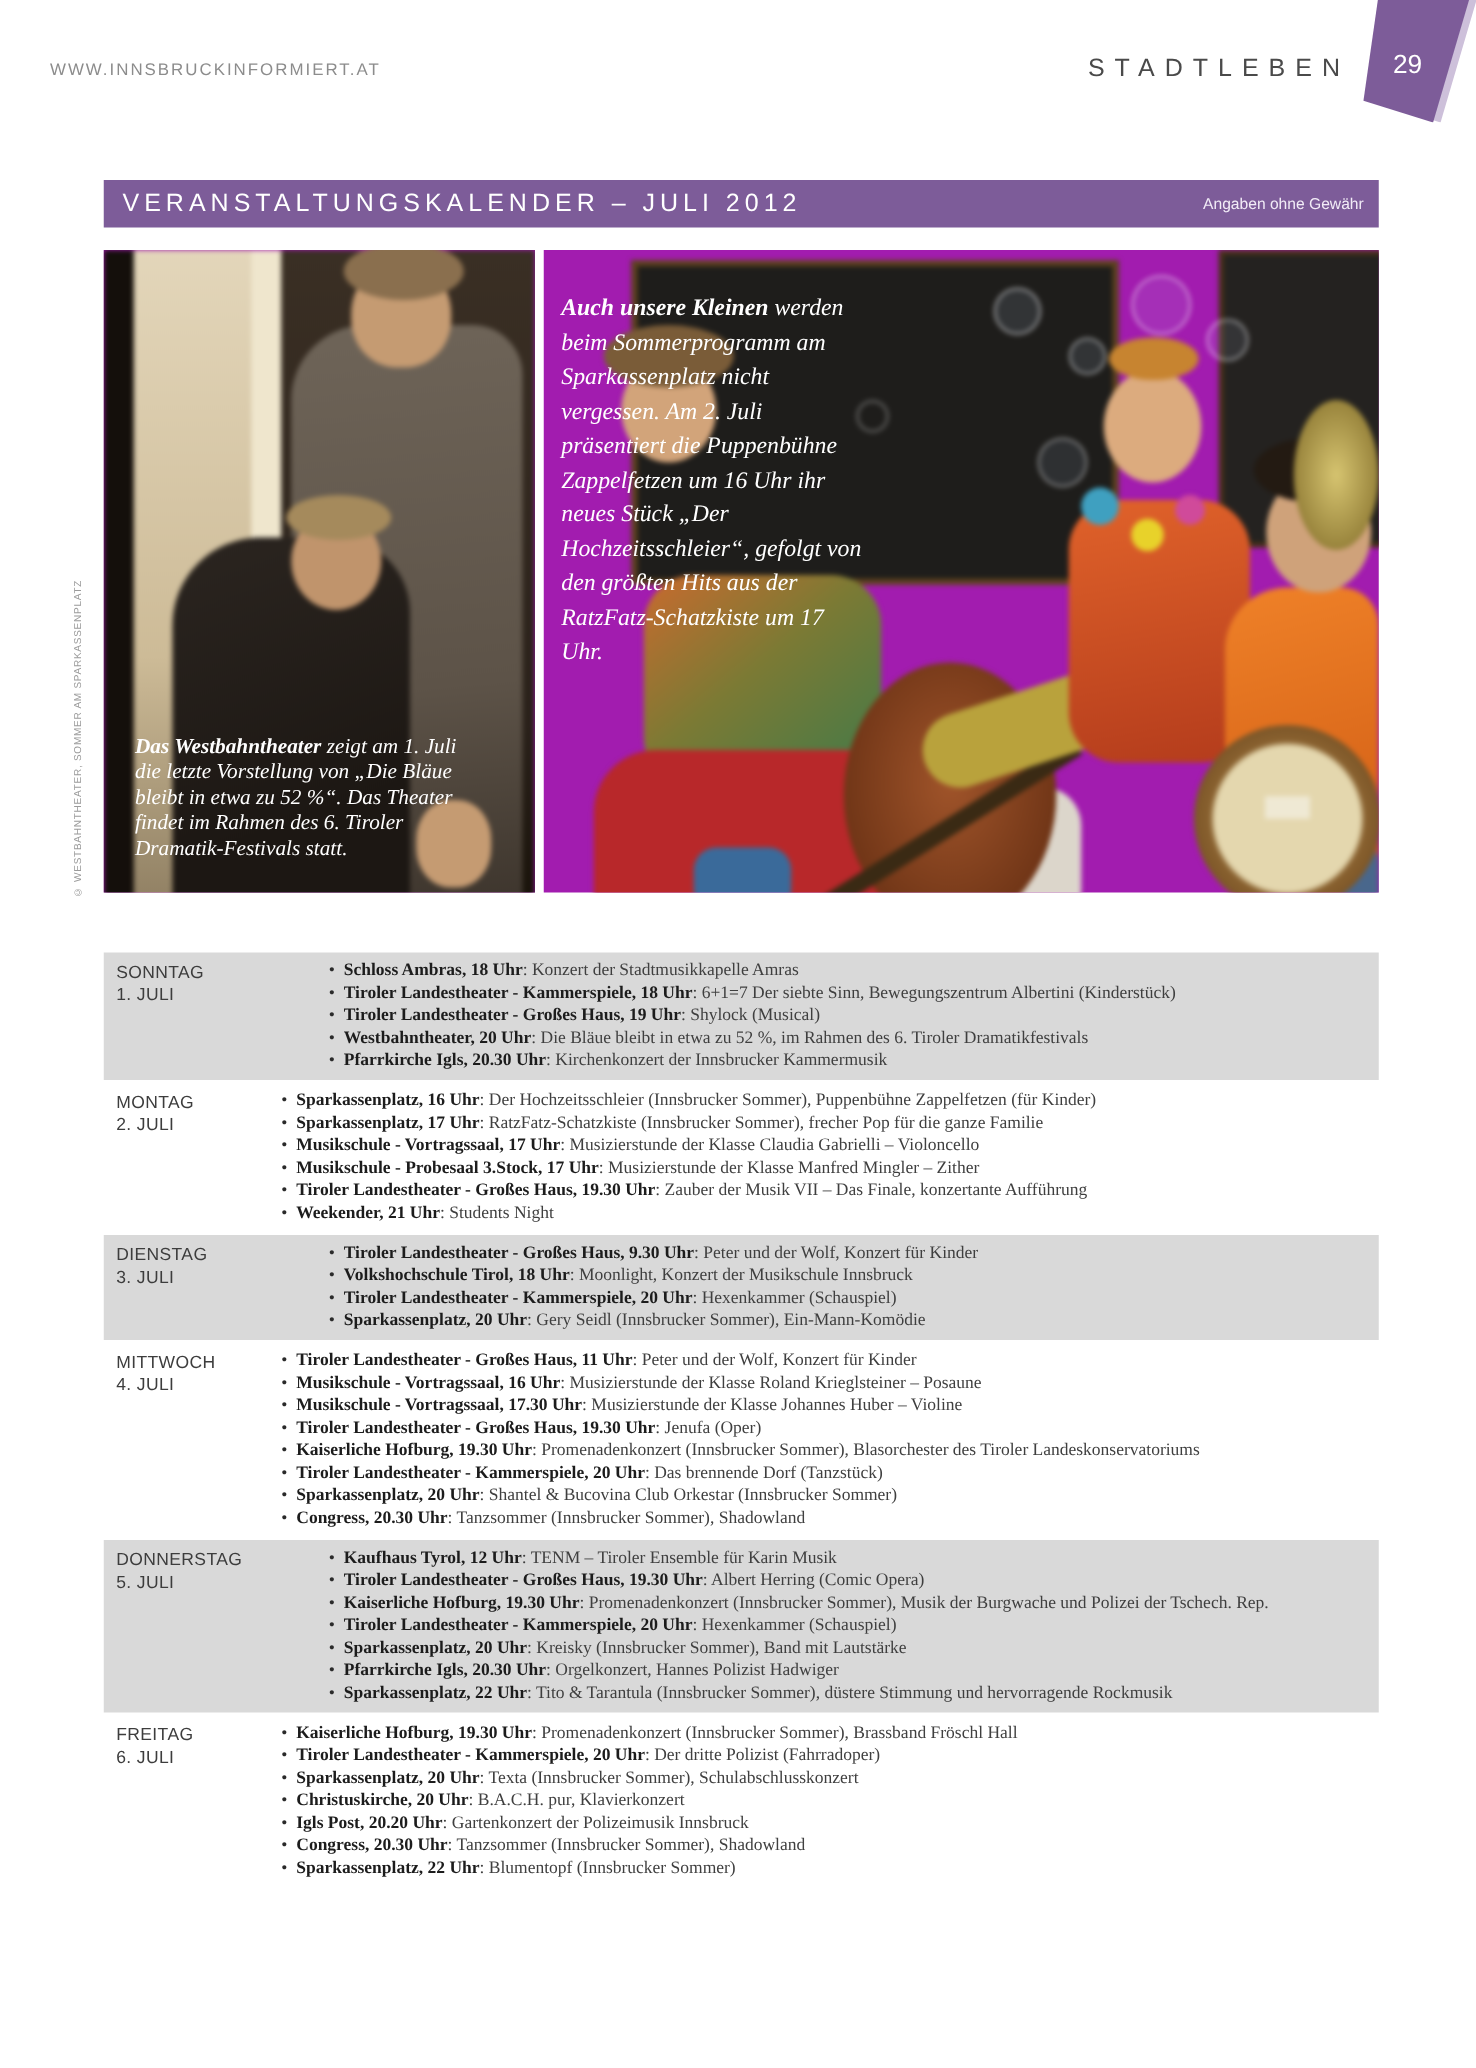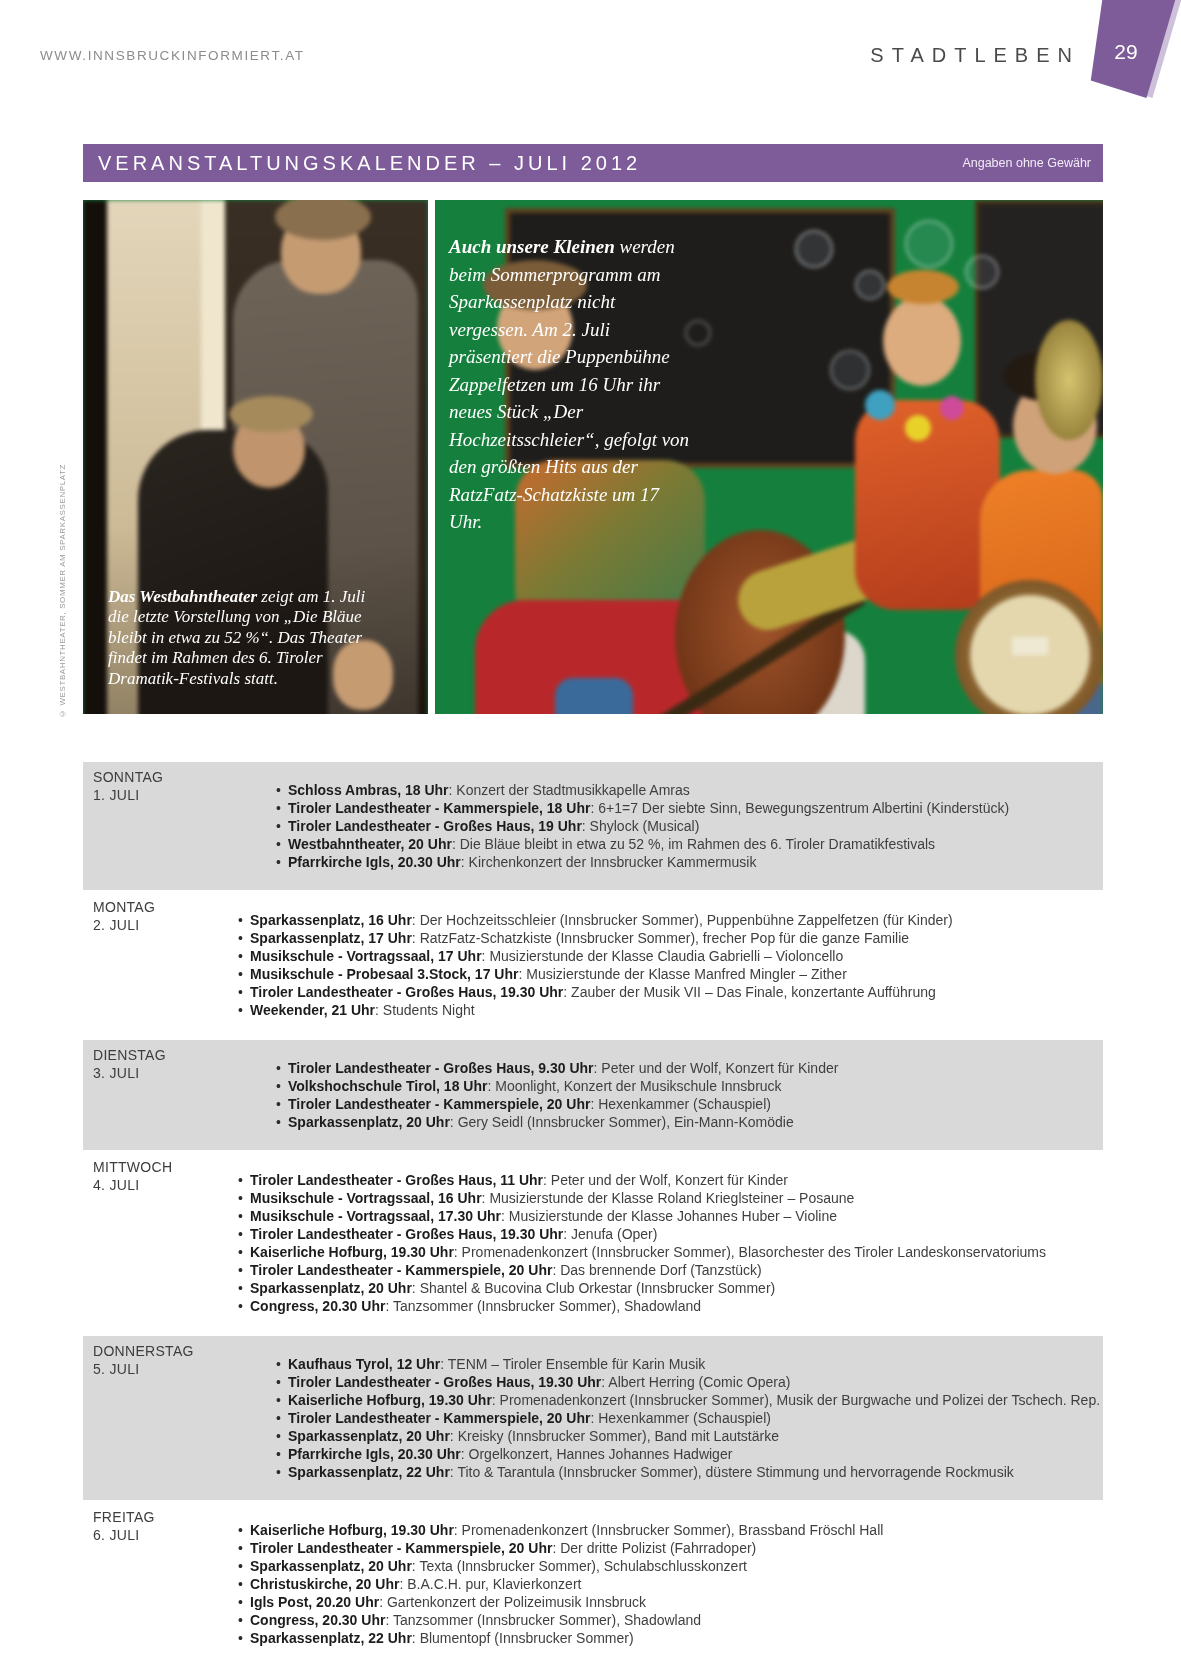--- a/index.html
+++ b/index.html
@@ -19,40 +19,40 @@
   .page-tab .tab-num{position:absolute;left:0;top:40px;width:82px;text-align:center;
       color:#ffffff;font-size:21px;}
 
   
   .banner{position:absolute;left:83px;top:144px;width:1020px;height:38px;background:#7d5c99;
           display:flex;align-items:center;justify-content:space-between;}
   .banner-title{color:#ffffff;font-size:20px;letter-spacing:4px;padding-left:15px;white-space:nowrap;}
   .banner-note{color:#f2ecf7;font-size:12.5px;padding-right:12px;white-space:nowrap;}
 
   
-  .photo{position:absolute;top:200px;height:514px;overflow:hidden;background:#15803d;}
+  .photo{position:absolute;top:200px;height:514px;overflow:hidden;background:#a21caf;}
   .photo-left{left:83px;width:345px;}
   .photo-right{left:435px;width:668px;}
   .blob{position:absolute;}
   .art{position:absolute;inset:0;filter:blur(2px);}
   .caption{position:absolute;color:#ffffff;font-family:"Liberation Serif",serif;font-style:italic;}
   .caption strong{font-weight:bold;}
   .caption-left{left:14px;bottom:8px;width:270px;font-size:17px;line-height:20.5px;margin-left:11px;}
   .caption-right{left:14px;top:14px;width:245px;font-size:19px;line-height:27.5px;}
   .photo-credit{position:absolute;left:58px;top:488px;height:230px;
       writing-mode:vertical-rl;transform:rotate(180deg);
       font-size:8px;letter-spacing:0.6px;color:#9a9a9a;white-space:nowrap;}
 
   
   .calendar{position:absolute;left:83px;top:762px;width:1020px;}
   .day-row{display:flex;margin-bottom:8px;padding:0 0 0 10px;}
   .day-row.shaded{background:#d9d9d9;padding-top:6px;padding-bottom:6px;gap:38px;}
   .day-col{width:132px;flex:0 0 132px;font-size:14px;line-height:18px;color:#3d3d3d;
            letter-spacing:0.3px;}
-  .events{list-style:none;margin:13px;padding:0;flex:1;}
+  .events{list-style:none;margin:0;padding:0;flex:1;font-family:Liberation Serif, serif;}
   .events li{font-size:14px;line-height:18px;color:#3f3f3f;white-space:nowrap;}
   .events .bullet{display:inline-block;width:12px;color:#2a2a2a;}
   .events .venue{font-weight:bold;color:#1c1c1c;}
 </style>
 </head>
 <body>
 
 <div class="page">
 
   <div class="header-url">WWW.INNSBRUCKINFORMIERT.AT</div>
@@ -183,21 +183,21 @@
         <div class="day-col">
           <div>DONNERSTAG</div>
           <div>5. JULI</div>
         </div>
         <ul class="events">
           <li><span class="bullet">•</span><span class="venue">Kaufhaus Tyrol, 12 Uhr</span><span class="desc">: TENM – Tiroler Ensemble für Karin Musik</span></li>
           <li><span class="bullet">•</span><span class="venue">Tiroler Landestheater - Großes Haus, 19.30 Uhr</span><span class="desc">: Albert Herring (Comic Opera)</span></li>
           <li><span class="bullet">•</span><span class="venue">Kaiserliche Hofburg, 19.30 Uhr</span><span class="desc">: Promenadenkonzert (Innsbrucker Sommer), Musik der Burgwache und Polizei der Tschech. Rep.</span></li>
           <li><span class="bullet">•</span><span class="venue">Tiroler Landestheater - Kammerspiele, 20 Uhr</span><span class="desc">: Hexenkammer (Schauspiel)</span></li>
           <li><span class="bullet">•</span><span class="venue">Sparkassenplatz, 20 Uhr</span><span class="desc">: Kreisky (Innsbrucker Sommer), Band mit Lautstärke</span></li>
-          <li><span class="bullet">•</span><span class="venue">Pfarrkirche Igls, 20.30 Uhr</span><span class="desc">: Orgelkonzert, Hannes Johannes Hadwiger</span></li>
+          <li><span class="bullet">•</span><span class="venue">Pfarrkirche Igls, 20.30 Uhr</span><span class="desc">: Orgelkonzert, Hannes Polizist Hadwiger</span></li>
           <li><span class="bullet">•</span><span class="venue">Sparkassenplatz, 22 Uhr</span><span class="desc">: Tito &amp; Tarantula (Innsbrucker Sommer), düstere Stimmung und hervorragende Rockmusik</span></li>
         </ul>
       </div>
       <div class="day-row">
         <div class="day-col">
           <div>FREITAG</div>
           <div>6. JULI</div>
         </div>
         <ul class="events">
           <li><span class="bullet">•</span><span class="venue">Kaiserliche Hofburg, 19.30 Uhr</span><span class="desc">: Promenadenkonzert (Innsbrucker Sommer), Brassband Fröschl Hall</span></li>

